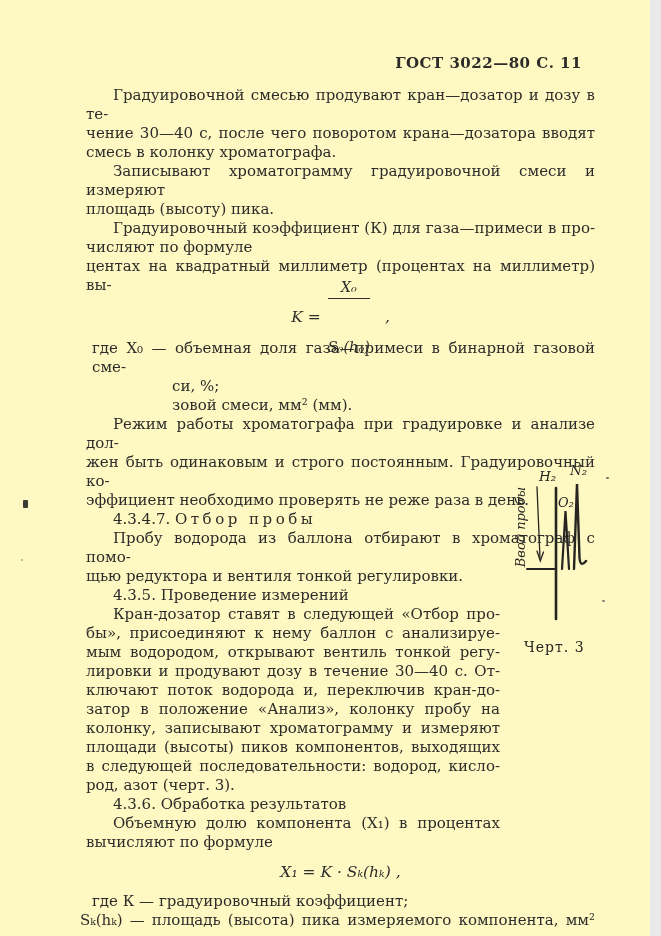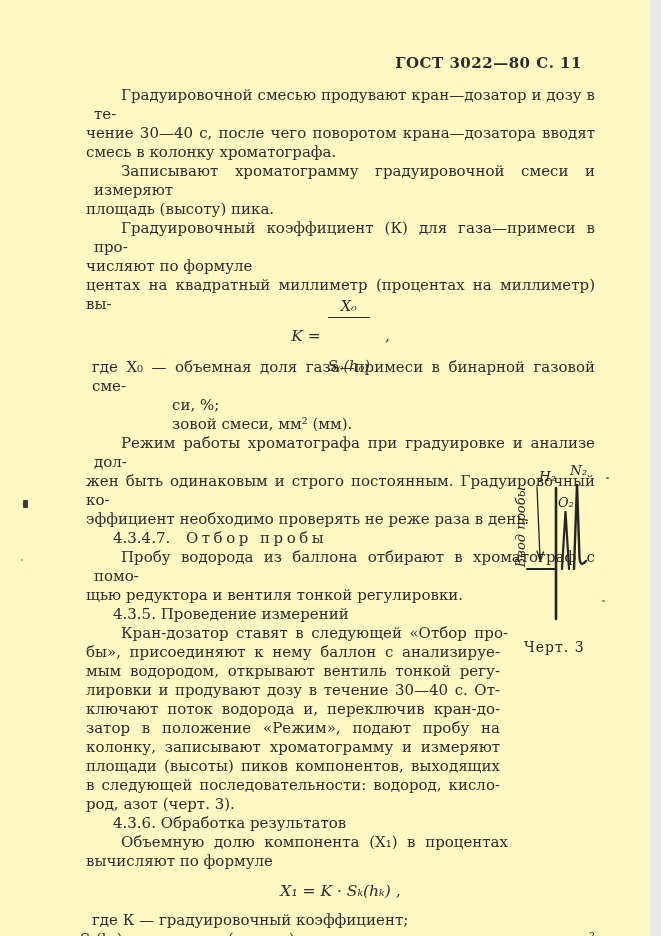--- a/index.html
+++ b/index.html
@@ -13,29 +13,29 @@
   }
   .doc-header{
     position:absolute;top:54px;left:86px;width:496px;
     text-align:right;font-weight:bold;font-size:15px;letter-spacing:.5px;
   }
   .body-col{
     position:absolute;top:86px;left:86px;width:509px;
     font-size:15px;line-height:19px;
   }
   .line{min-height:19px;}
-  .i{text-indent:27px;margin-left:8px;}
+  .i{text-indent:27px;}
   .j{text-align:justify;text-align-last:justify;}
   .n{width:414px;}
   .c{padding-left:86px;}
   .p6{padding-left:6px;}
   .neg{margin-left:-6px;}
   .heading{padding-left:27px;}
   .heading .h-num{font-style:normal;}
-  .h-spaced .h-title{letter-spacing:3.5px;margin-left:11px;}
+  .h-spaced .h-title{letter-spacing:3.5px;}
   .h-italic .h-title{}
   .formula{
     display:flex;justify-content:center;align-items:center;
     height:44px;font-style:italic;font-size:15.5px;
   }
   .formula.inline-f{height:40px;}
   .frac{display:inline-flex;flex-direction:column;text-align:center;margin:0 7px;font-size:14.5px;gap:38px;}
   .frac .num{border-bottom:1.4px solid #2d2c2a;padding:0 9px 1px;}
   .frac .den{padding-top:1px;}
   .f-trail{margin-left:8px;}
@@ -92,21 +92,21 @@
         <div class="line i j">Пробу водорода из баллона отбирают в хроматограф с помо-</div>
         <div class="line">щью редуктора и вентиля тонкой регулировки.</div>
       </div>
       <div class="line heading h-italic"><span class="h-num">4.3.5. </span><span class="h-title">Проведение измерений</span></div>
       <div class="block para">
         <div class="line i j n">Кран-дозатор ставят в следующей «Отбор про-</div>
         <div class="line j n">бы», присоединяют к нему баллон с анализируе-</div>
         <div class="line j n">мым водородом, открывают вентиль тонкой регу-</div>
         <div class="line j n">лировки и продувают дозу в течение 30—40 с. От-</div>
         <div class="line j n">ключают поток водорода и, переключив кран-до-</div>
-        <div class="line j n">затор в положение «Режим», подают пробу на</div>
+        <div class="line j n">затор в положение «Анализ», колонку пробу на</div>
         <div class="line j n">колонку, записывают хроматограмму и измеряют</div>
         <div class="line j n">площади (высоты) пиков компонентов, выходящих</div>
         <div class="line j n">в следующей последовательности: водород, кисло-</div>
         <div class="line n">род, азот (черт. 3).</div>
       </div>
       <div class="line heading h-italic"><span class="h-num">4.3.6. </span><span class="h-title">Обработка результатов</span></div>
       <div class="block para">
         <div class="line i j n">Объемную долю компонента (X₁) в процентах</div>
         <div class="line n">вычисляют по формуле</div>
       </div>

